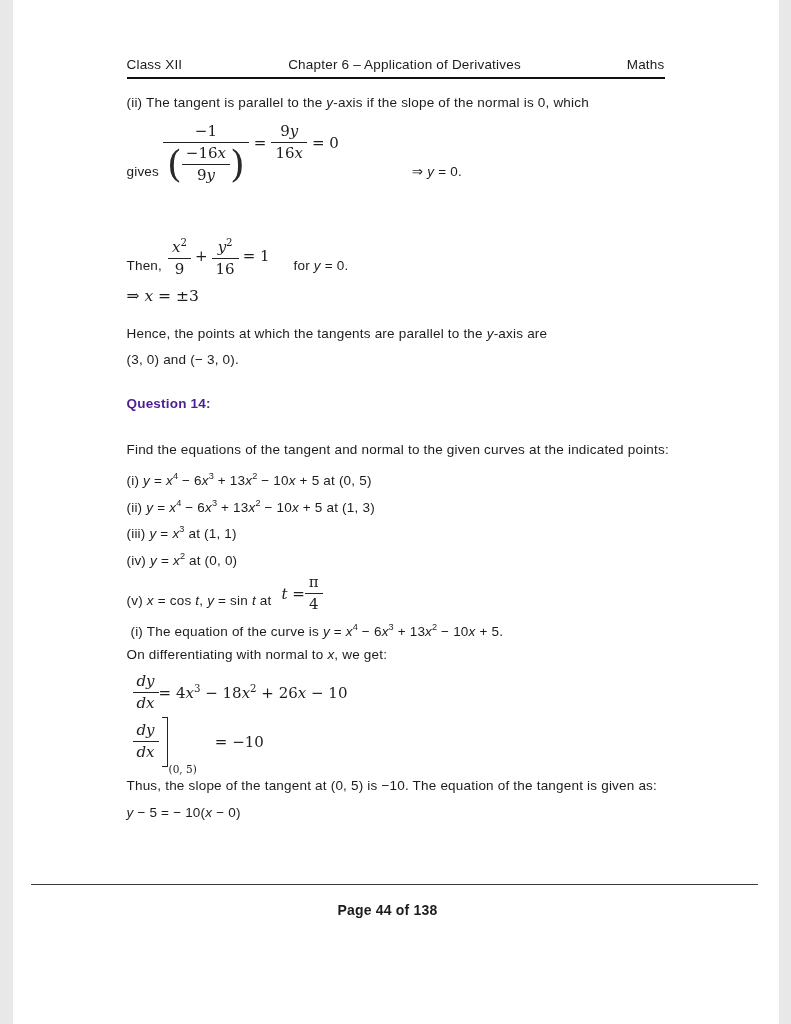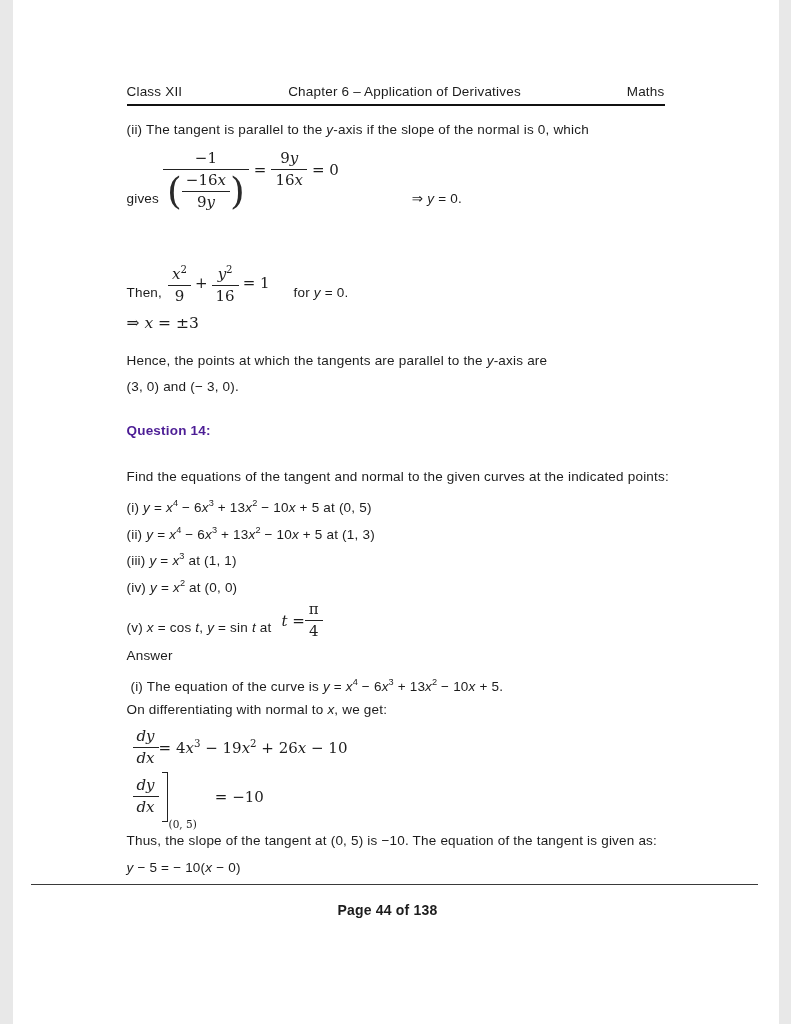--- a/index.html
+++ b/index.html
@@ -6,21 +6,21 @@
   html,body { background:#e8e8e8; }
   .page {
     position:relative;
     width:766px; height:1024px;
     margin:0 auto;
     background:#ffffff;
     font-family:"Liberation Sans", sans-serif;
     font-size:13.5px;
     letter-spacing:0.2px;
     color:#1c1c1c;
-    padding-top:84px;
+    padding-top:57px;
     overflow:hidden;
   }
   .content { padding:0 60px 0 114px; }
   .header {
     display:flex; justify-content:space-between; align-items:flex-end;
     margin:0 114px;
     padding-bottom:5px;
     border-bottom:2px solid #111;
     font-size:13.5px;
   }
@@ -125,31 +125,30 @@
       <span class="line"><span>(v) </span><span class="v">x</span><span> = cos </span><span class="v">t</span><span>, </span><span class="v">y</span><span> = sin </span><span class="v">t</span><span> at </span></span>
       <span class="math mrow-center" style="margin-left:6px; margin-bottom:-2px;">
         <span><span class="v">t</span><span> = </span></span>
         <span class="frac">
           <span class="fn"><span>π</span></span>
           <span class="fd"><span>4</span></span>
         </span>
       </span>
     </div>
 
-    <div class="line" style="margin-top:6px;">Answer</div>
 
     <div class="line" style="margin-top:4px;"><span> (i) The equation of the curve is </span><span class="v">y</span><span> = </span><span class="v">x</span><sup>4</sup><span> − 6</span><span class="v">x</span><sup>3</sup><span> + 13</span><span class="v">x</span><sup>2</sup><span> − 10</span><span class="v">x</span><span> + 5.</span></div>
     <div class="line" style="margin-top:1px;"><span>On differentiating with normal to </span><span class="v">x</span><span>, we get:</span></div>
 
     <div class="row-center math" style="margin-top:6px; margin-left:6px;">
       <span class="frac">
         <span class="fn"><span class="v">dy</span></span>
         <span class="fd"><span class="v">dx</span></span>
       </span>
-      <span><span> = 4</span><span class="v">x</span><sup>3</sup><span> − 19</span><span class="v">x</span><sup>2</sup><span> + 26</span><span class="v">x</span><span> − 10</span></span>
+      <span><span> = 4</span><span class="v">x</span><sup>3</sup><span> − 18</span><span class="v">x</span><sup>2</sup><span> + 26</span><span class="v">x</span><span> − 10</span></span>
     </div>
 
     <div class="row-center math" style="margin-top:4px; margin-left:6px;">
       <span class="frac">
         <span class="fn"><span class="v">dy</span></span>
         <span class="fd"><span class="v">dx</span></span>
       </span>
       <span class="rbr"></span>
       <span class="brsub">(0, 5)</span>
       <span style="margin-left:18px;">= −10</span>

